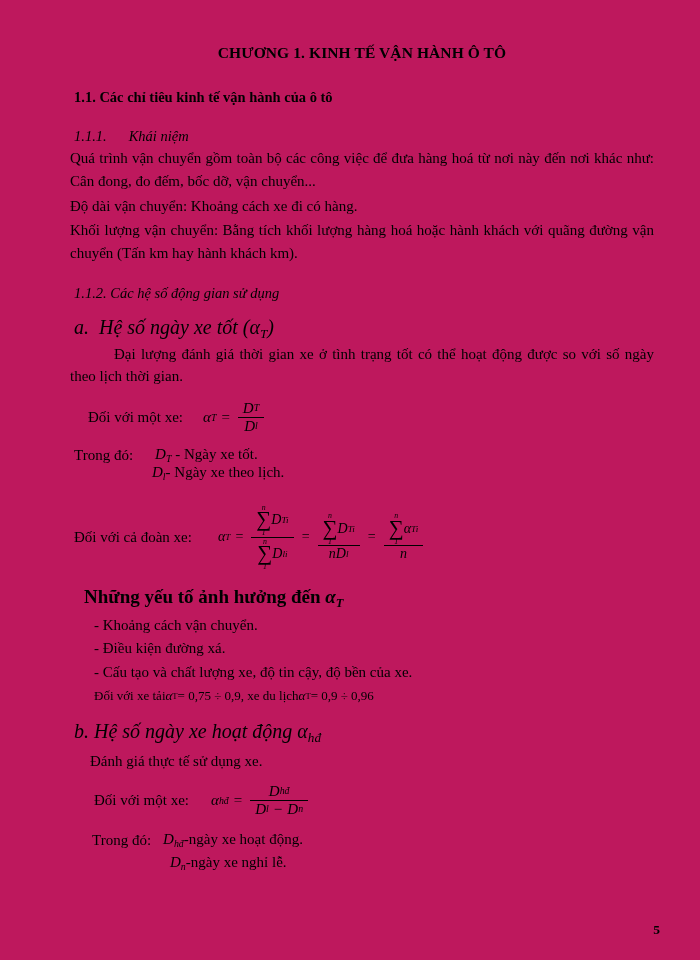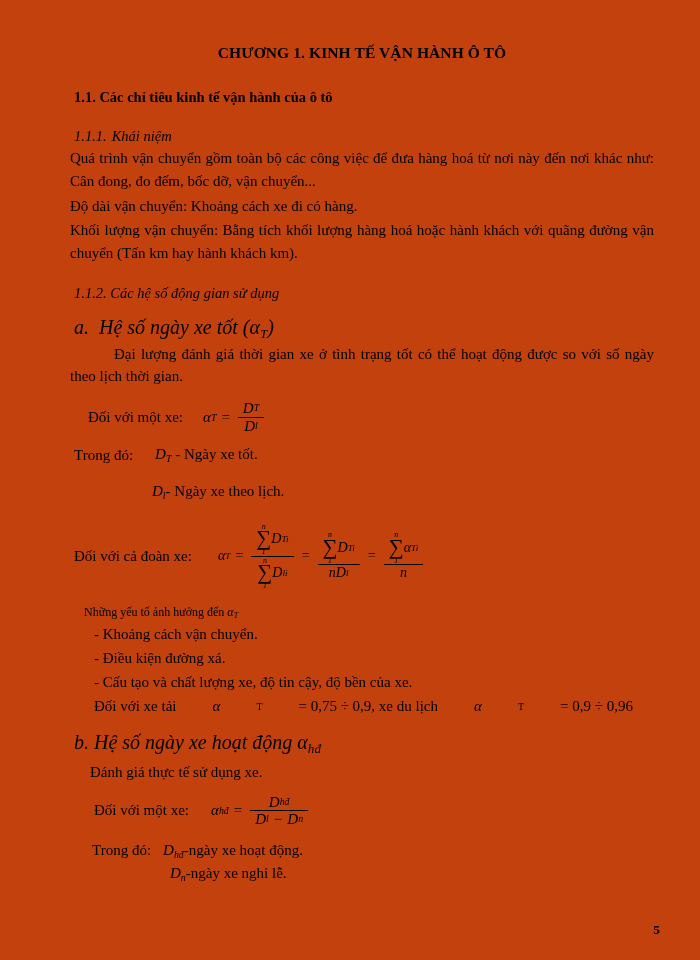--- a/index.html
+++ b/index.html
@@ -9,21 +9,21 @@
     background: #ffffff;
   }
   body {
     font-family: "Liberation Serif", "DejaVu Serif", serif;
     color: #000000;
   }
   #page {
     position: relative;
     width: 700px;
     height: 960px;
-    background: #c2410c;
+    background: #be185d;
     box-sizing: border-box;
     padding: 36px 46px 30px 70px;
     overflow: hidden;
   }
   .doc-title {
     text-align: center;
     font-weight: bold;
     font-size: 15.5px;
     letter-spacing: 0.1px;
     margin: 6px 0 0 0;
@@ -32,30 +32,30 @@
   .h2 {
     font-weight: bold;
     font-size: 14.5px;
     margin: 27px 0 0 4px;
   }
   .h3 {
     font-style: italic;
     font-size: 14.5px;
     margin: 22px 0 0 4px;
   }
-  .h3 .num { margin-right: 5px; }
+  .h3 .num { margin-right: 22px; }
   .h4 {
     font-weight: normal;
     font-style: italic;
     font-size: 20px;
     margin: 14px 0 0 4px;
   }
   .h4b {
-    font-weight: normal;
-    font-size: 12px;
+    font-weight: bold;
+    font-size: 19px;
     margin: 16px 0 0 14px;
   }
   p.body {
     font-size: 15px;
     line-height: 1.52;
     margin: 2px 0 0 0;
     text-align: justify;
     text-justify: inter-word;
   }
   p.body.indent { text-indent: 44px; }
@@ -185,21 +185,21 @@
             <span class="sub">l</span>
           </span>
       </span>
     </span>
   </div>
 
   <div class="eqline" style="margin-top:12px; margin-left:4px;">
     <span>Trong đó:</span>
     <span style="margin-left:22px;"><span class="mvar">D</span><span class="sub">T</span>&nbsp;<span>- Ngày xe tốt.</span></span>
   </div>
-  <div class="eqline" style="margin-top:19px;">
+  <div class="eqline" style="margin-top:0;">
     <span class="sub-indent"><span class="mvar">D</span><span class="sub">l</span><span>- Ngày xe theo lịch.</span></span>
   </div>
 
   <div class="eqline" style="margin-top:22px; margin-left:4px;">
     <span>Đối với cả đoàn xe:</span>
     <span class="math" style="margin-left:26px; font-size:14px;">
       <span class="mvar">α</span>
         <span class="sub">T</span>
       <span class="eqsign">=</span>
 
@@ -276,21 +276,21 @@
   <div class="h4b">
     <span>Những yếu tố ảnh hưởng đến </span><span class="mvar">α</span><span class="sub">T</span>
   </div>
 
   <ul class="dashlist">
     <li>- Khoảng cách vận chuyển.</li>
     <li>- Điều kiện đường xá.</li>
     <li>- Cấu tạo và chất lượng xe, độ tin cậy, độ bền của xe.</li>
   </ul>
 
-  <div class="eqline" style="margin-top:3px; margin-left:24px; font-size:15px;gap:36px;">
+  <div class="eqline" style="margin-top:3px; margin-left:24px; font-size:13px;">
     <span>Đối với xe tải </span>
       <span class="mvar">α</span>
       <span class="sub" style="font-style:normal;">T</span>
       <span> = 0,75 ÷ 0,9, xe du lịch </span>
       <span class="mvar">α</span>
       <span class="sub" style="font-style:normal;">T</span>
       <span> = 0,9 ÷ 0,96</span>
   </div>
 
   <div class="h4" style="margin-top:16px; margin-left:4px;">

